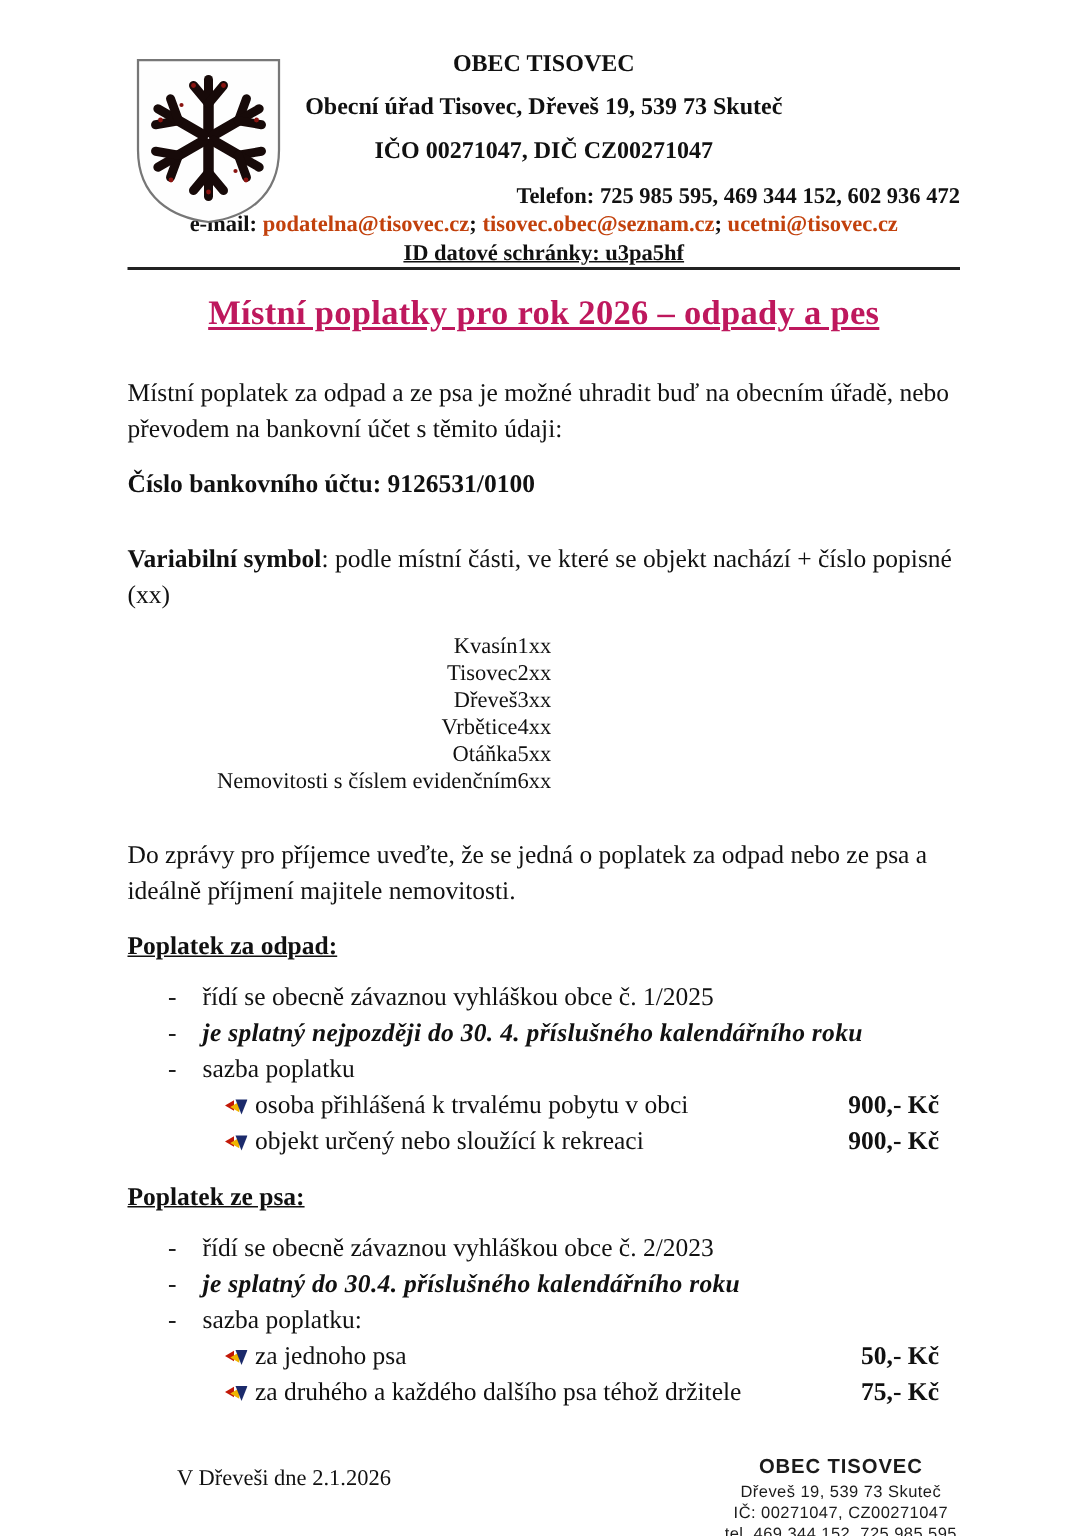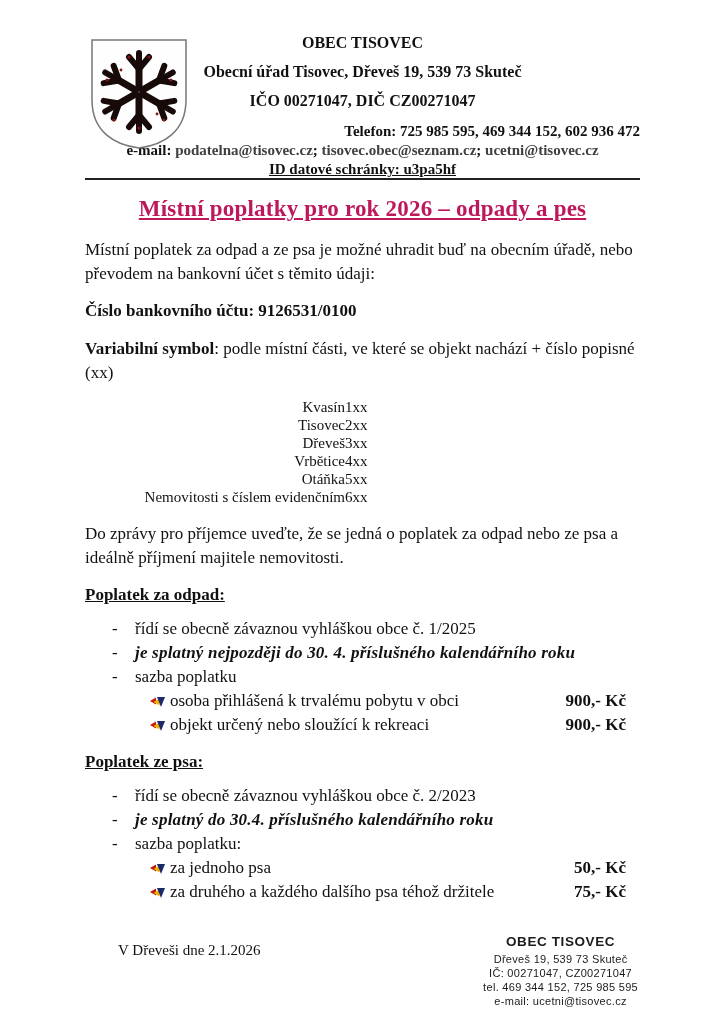--- a/index.html
+++ b/index.html
@@ -16,32 +16,32 @@
   }
   
   .doc-header{position:relative;text-align:center;border-bottom:2px solid #222;}
   .coat{position:absolute;left:0;top:2px;}
   .hline{font-weight:bold;}
   .org{font-size:16px;margin-bottom:11px;}
   .addr{font-size:16px;margin-bottom:11px;}
   .ids{font-size:16px;margin-bottom:13px;}
   .phone{font-size:15px;margin-bottom:2px;text-align:right;}
   .email-line{font-size:15px;margin-bottom:2px;}
-  .email-link{color:#404040;text-decoration:none;cursor:pointer;}
+  .email-link{color:#c2410c;text-decoration:none;cursor:pointer;}
   .sep{color:#111;}
   .databox{font-size:15px;padding-bottom:0;text-decoration:underline;}
   
   .title{
     margin:16px 0 0 0;text-align:center;
     font-size:23px;font-weight:bold;
     color:#be185d;text-decoration:underline;
     letter-spacing:.2px;
   }
   
-  .body-p{font-size:17px;line-height:24px;margin:16px 0 0 0;}
+  .body-p{font-size:17px;line-height:24px;margin:28px 0 0 0;}
   .account-p{font-size:17px;font-weight:bold;margin:15px 0 0 0;}
   .vs-label{font-weight:bold;}
   
   .districts{margin-top:13px;font-size:15px;line-height:18px;}
   .drow{display:flex;}
   .dname{width:260px;text-align:right;}
   .dcode{width:60px;}
   
   .sec-head{
     font-size:17px;font-weight:bold;text-decoration:underline;

